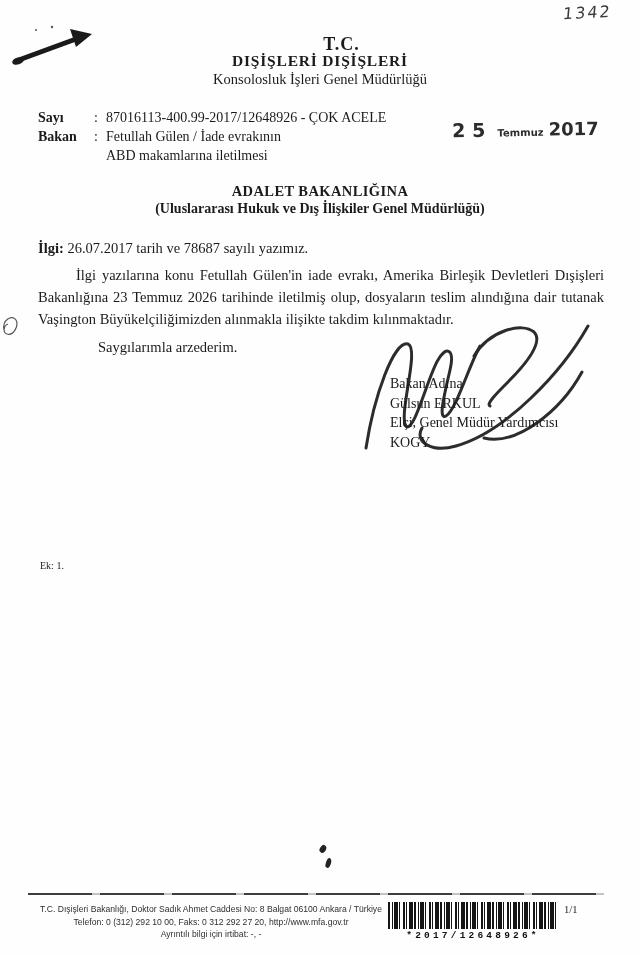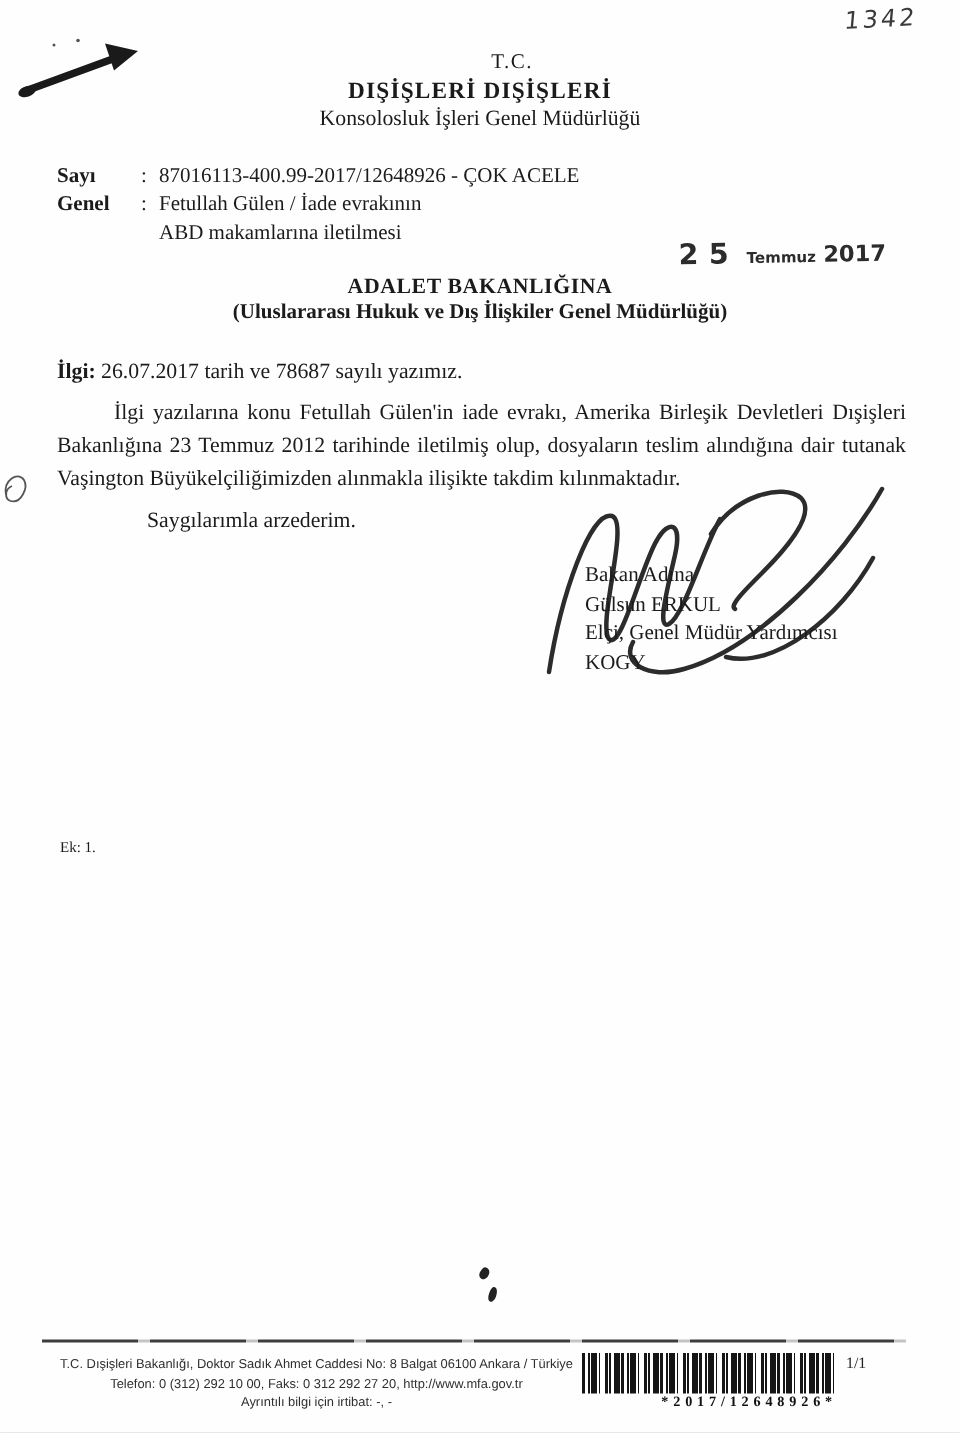--- a/index.html
+++ b/index.html
@@ -5,33 +5,33 @@
   html,body{margin:0;padding:0;background:#e9e9e9;}
   .page{
     position:relative;width:640px;height:955px;margin:0 auto;
     background:#fefefe;overflow:hidden;color:#1b1b1b;
     font-family:"Liberation Serif","DejaVu Serif",serif;
     box-shadow:0 0 6px rgba(0,0,0,.25);
   }
   .abs{position:absolute;}
   .ctr{left:0;right:0;text-align:center;}
   
-  .hdr-tc{top:34px;font-weight:normal;font-size:14px;letter-spacing:1px;padding-left:43px;}
+  .hdr-tc{top:34px;font-weight:bold;font-size:18px;letter-spacing:1px;padding-left:43px;}
   .hdr-min{top:52px;font-weight:bold;font-size:15.5px;letter-spacing:.8px;}
   .hdr-dir{top:71px;font-size:14.5px;text-align:center;}
   
   .meta{left:38px;top:108px;display:grid;grid-template-columns:56px 12px auto;
         font-size:14px;line-height:19px;}
   .meta .lab{font-weight:bold;}
   
   .stamp{left:452px;top:118px;display:flex;align-items:baseline;gap:5px;
          font-family:"DejaVu Sans",sans-serif;color:#2c2c2c;transform:rotate(-1deg);}
-  .stamp .d{font-size:19px;font-weight:bold;letter-spacing:7px;margin-top:40px;}
+  .stamp .d{font-size:19px;font-weight:bold;letter-spacing:7px;}
   .stamp .m{font-size:10px;font-weight:bold;}
-  .stamp .y{font-size:15px;font-weight:bold;}
+  .stamp .y{font-size:18px;font-weight:bold;}
   
   .rcp1{top:183px;font-weight:bold;font-size:14.5px;letter-spacing:.4px;}
   .rcp2{top:201px;font-weight:bold;font-size:14px;}
   
   .ref{left:38px;top:240px;font-size:14.5px;}
   .ref .lab{font-weight:bold;}
   
   .bodyp{left:38px;top:264px;width:566px;font-size:14.5px;line-height:22px;
          text-align:justify;text-indent:38px;}
   .closing{left:76px;top:339px;font-size:14.5px;margin-left:22px;}
@@ -54,23 +54,23 @@
   .ftxt{left:30px;top:903px;width:362px;text-align:center;
         font-family:"Liberation Sans","DejaVu Sans",sans-serif;
         font-size:8.6px;line-height:12.5px;color:#2f2f2f;}
   .barcode-wrap{left:388px;top:902px;width:170px;text-align:center;}
   .bars{width:170px;height:27px;
         background:repeating-linear-gradient(90deg,
           #151515 0 2px,#fff 2px 4px,#151515 4px 5px,#fff 5px 6px,
           #151515 6px 10px,#fff 10px 11px,#151515 11px 12px,#fff 12px 15px,
           #151515 15px 17px,#fff 17px 18px,#151515 18px 19px,#fff 19px 21px,
           #151515 21px 25px,#fff 25px 26px);}
-  .bdigits{margin-top:1px;font-family:Liberation Serif, serif;
+  .bdigits{margin-top:1px;font-family:Liberation Mono, monospace;
            font-size:9.5px;font-weight:bold;letter-spacing:3.2px;color:#111;
-           white-space:nowrap;text-align:right;}
+           white-space:nowrap;}
   .pageno{left:564px;top:904px;font-size:10.5px;color:#222;}
 </style>
 </head>
 <body>
 
 <div class="page">
 
   <div class="abs hw">1342</div>
 
   <svg class="abs arrow" width="90" height="45" viewBox="0 0 90 45">
@@ -82,21 +82,21 @@
   </svg>
 
   <div class="abs ctr hdr-tc">T.C.</div>
   <div class="abs ctr hdr-min">DIŞİŞLERİ DIŞİŞLERİ</div>
   <div class="abs ctr hdr-dir">Konsolosluk İşleri Genel Müdürlüğü</div>
 
   <div class="abs meta">
     <span class="lab">Sayı</span>
     <span>:</span>
     <span>87016113-400.99-2017/12648926 - ÇOK ACELE</span>
-    <span class="lab">Genel</span>
+    <span class="lab">Bakan</span>
     <span>:</span>
     <span>Fetullah Gülen / İade evrakının</span>
     <span></span>
     <span></span>
     <span>ABD makamlarına iletilmesi</span>
   </div>
 
   <div class="abs stamp">
     <span class="d">25</span>
     <span class="m">Temmuz</span>
@@ -104,21 +104,21 @@
   </div>
 
   <div class="abs ctr rcp1">ADALET BAKANLIĞINA</div>
   <div class="abs ctr rcp2">(Uluslararası Hukuk ve Dış İlişkiler Genel Müdürlüğü)</div>
 
   <div class="abs ref">
     <span class="lab">İlgi:</span>
     <span>26.07.2017 tarih ve 78687 sayılı yazımız.</span>
   </div>
 
-  <div class="abs bodyp">İlgi yazılarına konu Fetullah Gülen'in iade evrakı, Amerika Birleşik Devletleri Dışişleri Bakanlığına 23 Temmuz 2012 tarihinde iletilmiş olup, dosyaların teslim alındığına dair tutanak Vaşington Büyükelçiliğimizden alınmakla ilişikte takdim kılınmaktadır.</div>
+  <div class="abs bodyp">İlgi yazılarına konu Fetullah Gülen'in iade evrakı, Amerika Birleşik Devletleri Dışişleri Bakanlığına 23 Temmuz 2026 tarihinde iletilmiş olup, dosyaların teslim alındığına dair tutanak Vaşington Büyükelçiliğimizden alınmakla ilişikte takdim kılınmaktadır.</div>
   <div class="abs closing">Saygılarımla arzederim.</div>
 
   <svg class="abs sigsvg" width="240" height="148" viewBox="0 0 240 148">
     <g fill="none" stroke="#1b1b1b" stroke-width="3" stroke-linecap="round" opacity=".92">
       <path d="M10,128 C18,76 38,20 52,24 C64,28 42,96 50,106 C58,114 72,56 82,40 C90,26 99,28 94,50 C88,76 82,100 90,96 C100,90 112,48 124,26"></path>
       <path d="M118,36 C134,10 166,2 178,12 C188,22 170,44 152,62 C140,74 130,84 134,86"></path>
       <path d="M232,6 C206,52 150,112 100,126 C76,133 58,122 66,108"></path>
       <path d="M128,118 C160,126 204,92 226,52"></path>
     </g>
   </svg>

